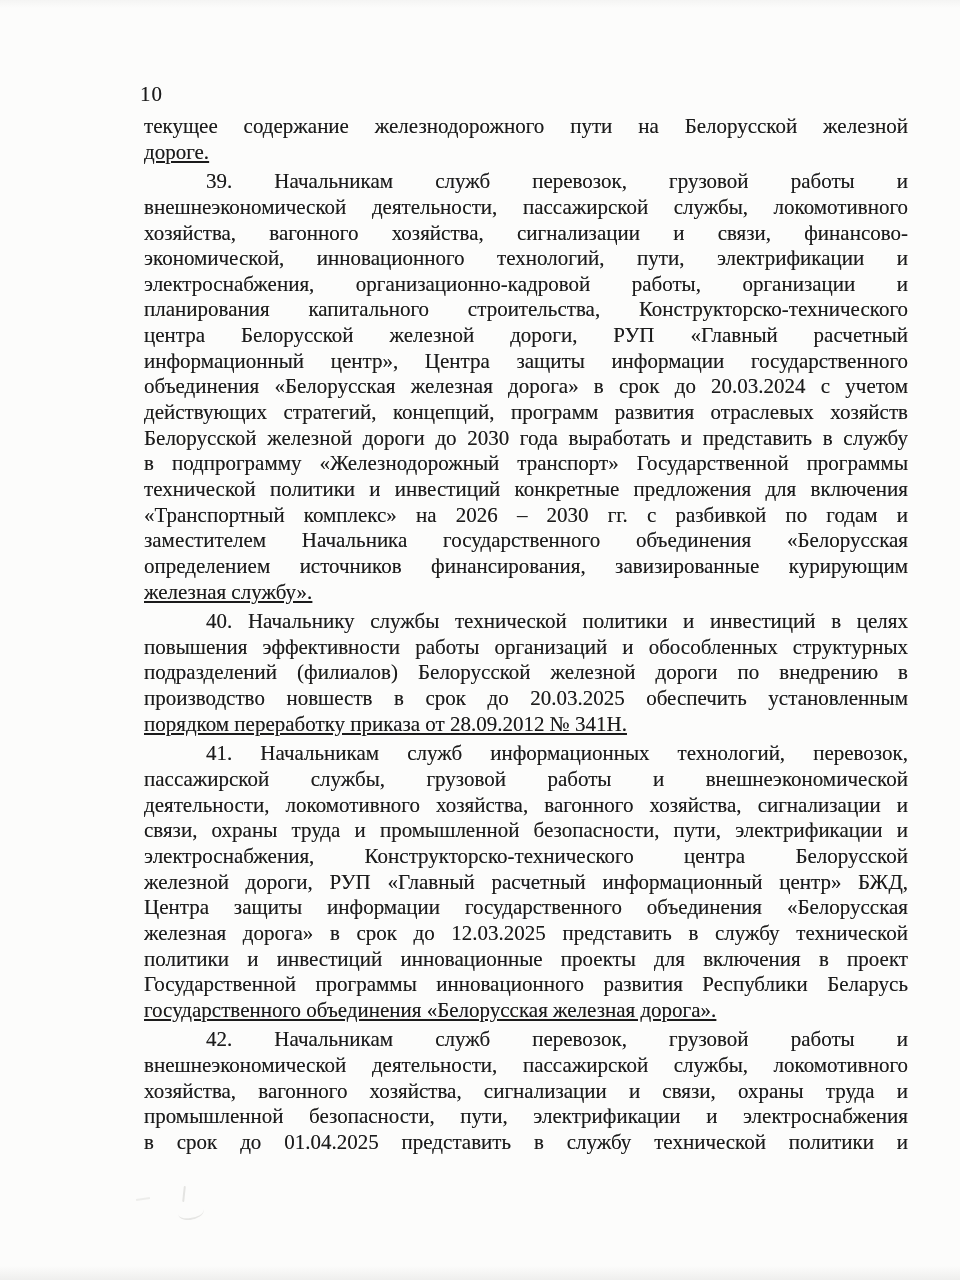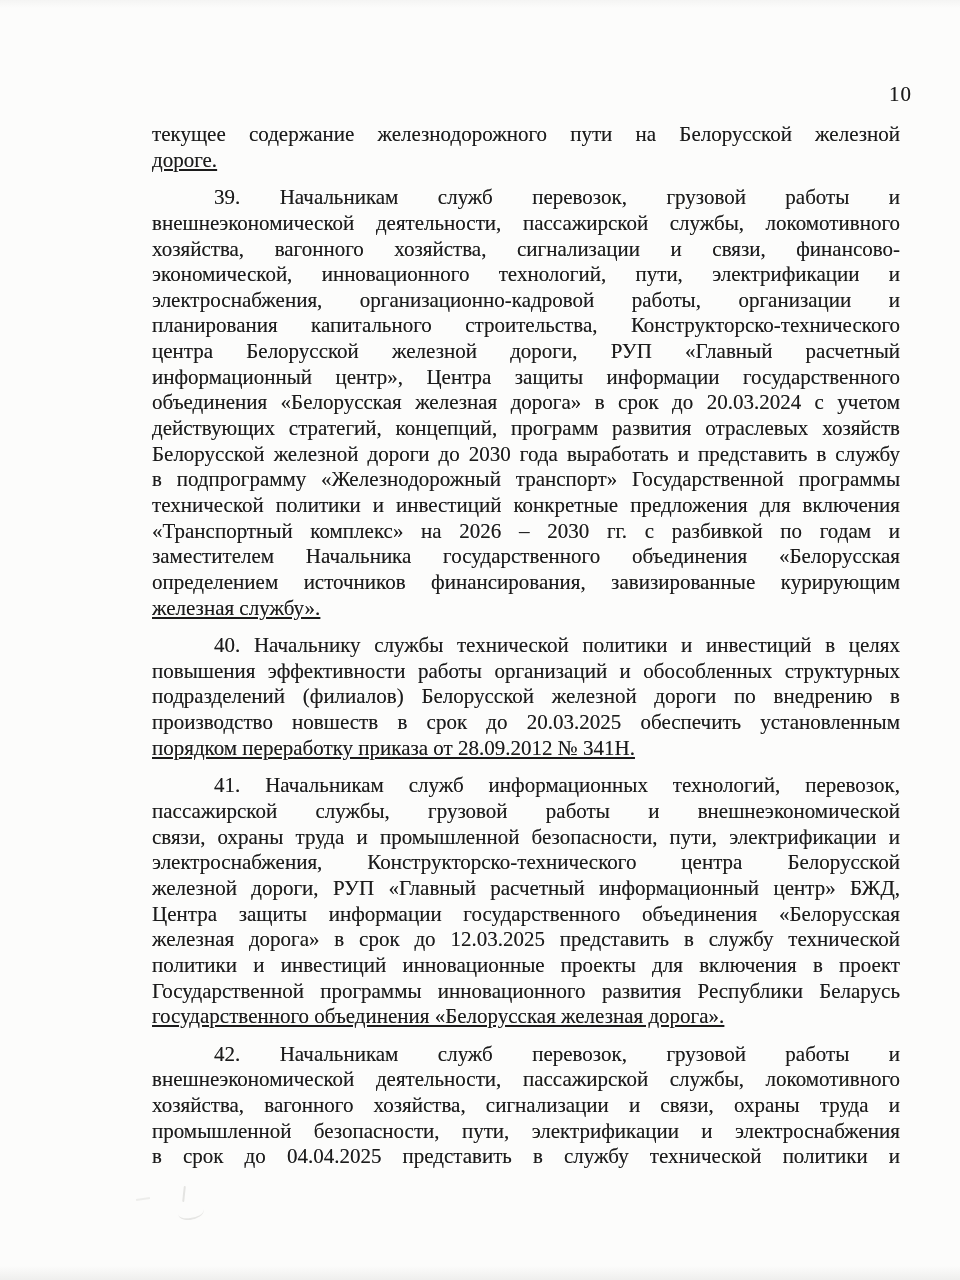--- a/index.html
+++ b/index.html
@@ -28,32 +28,32 @@
     left: 0; right: 0; top: 0;
     height: 8px;
     background: linear-gradient(to top, rgba(0,0,0,0), rgba(60,60,55,0.04));
     pointer-events: none;
   }
   .page-number {
     position: absolute;
     top: 82px;
     left: 140px;
     width: 772px;
-    text-align: right;
+    text-align: left;
     font-size: 21px;
     letter-spacing: 1px;
     text-shadow: 0 0 0.5px rgba(0,0,0,0.45);
   }
   .content {
     position: absolute;
     top: 110px;
     left: 140px;
     width: 772px;
   }
-  .para { margin: 12px; padding: 0; }
+  .para { margin: 4px; padding: 0; }
   .line {
     font-size: 21px;
     line-height: 25.65px;
     height: 25.65px;
     text-align: justify;
     text-align-last: justify;
     white-space: normal;
     overflow: hidden;
     text-shadow: 0 0 0.5px rgba(0,0,0,0.45);
   }
@@ -131,35 +131,36 @@
       <div class="para">
         <div class="line indent">40. Начальнику службы технической политики и инвестиций в целях</div>
         <div class="line">повышения эффективности работы организаций и обособленных структурных</div>
         <div class="line">подразделений (филиалов) Белорусской железной дороги по внедрению в</div>
         <div class="line">производство новшеств в срок до 20.03.2025 обеспечить установленным</div>
         <div class="line lastline">порядком переработку приказа от 28.09.2012 № 341Н.</div>
       </div>
       <div class="para">
         <div class="line indent">41. Начальникам служб информационных технологий, перевозок,</div>
         <div class="line">пассажирской службы, грузовой работы и внешнеэкономической</div>
+        <div class="line">деятельности, локомотивного хозяйства, вагонного хозяйства, сигнализации и</div>
         <div class="line">связи, охраны труда и промышленной безопасности, пути, электрификации и</div>
         <div class="line">электроснабжения, Конструкторско-технического центра Белорусской</div>
         <div class="line">железной дороги, РУП «Главный расчетный информационный центр» БЖД,</div>
         <div class="line">Центра защиты информации государственного объединения «Белорусская</div>
         <div class="line">железная дорога» в срок до 12.03.2025 представить в службу технической</div>
         <div class="line">политики и инвестиций инновационные проекты для включения в проект</div>
         <div class="line">Государственной программы инновационного развития Республики Беларусь</div>
         <div class="line lastline">государственного объединения «Белорусская железная дорога».</div>
       </div>
       <div class="para">
         <div class="line indent">42. Начальникам служб перевозок, грузовой работы и</div>
         <div class="line">внешнеэкономической деятельности, пассажирской службы, локомотивного</div>
         <div class="line">хозяйства, вагонного хозяйства, сигнализации и связи, охраны труда и</div>
         <div class="line">промышленной безопасности, пути, электрификации и электроснабжения</div>
-        <div class="line">в срок до 04.04.2025 представить в службу технической политики и</div>
+        <div class="line">в срок до 01.04.2025 представить в службу технической политики и</div>
       </div>
     </div>
 
   <div class="smudge-tick"></div>
   <div class="smudge-squiggle"></div>
   <div class="smudge-dash"></div>
 
   <div class="scan-edge-top"></div>
   <div class="scan-edge-bottom"></div>
 </div>

